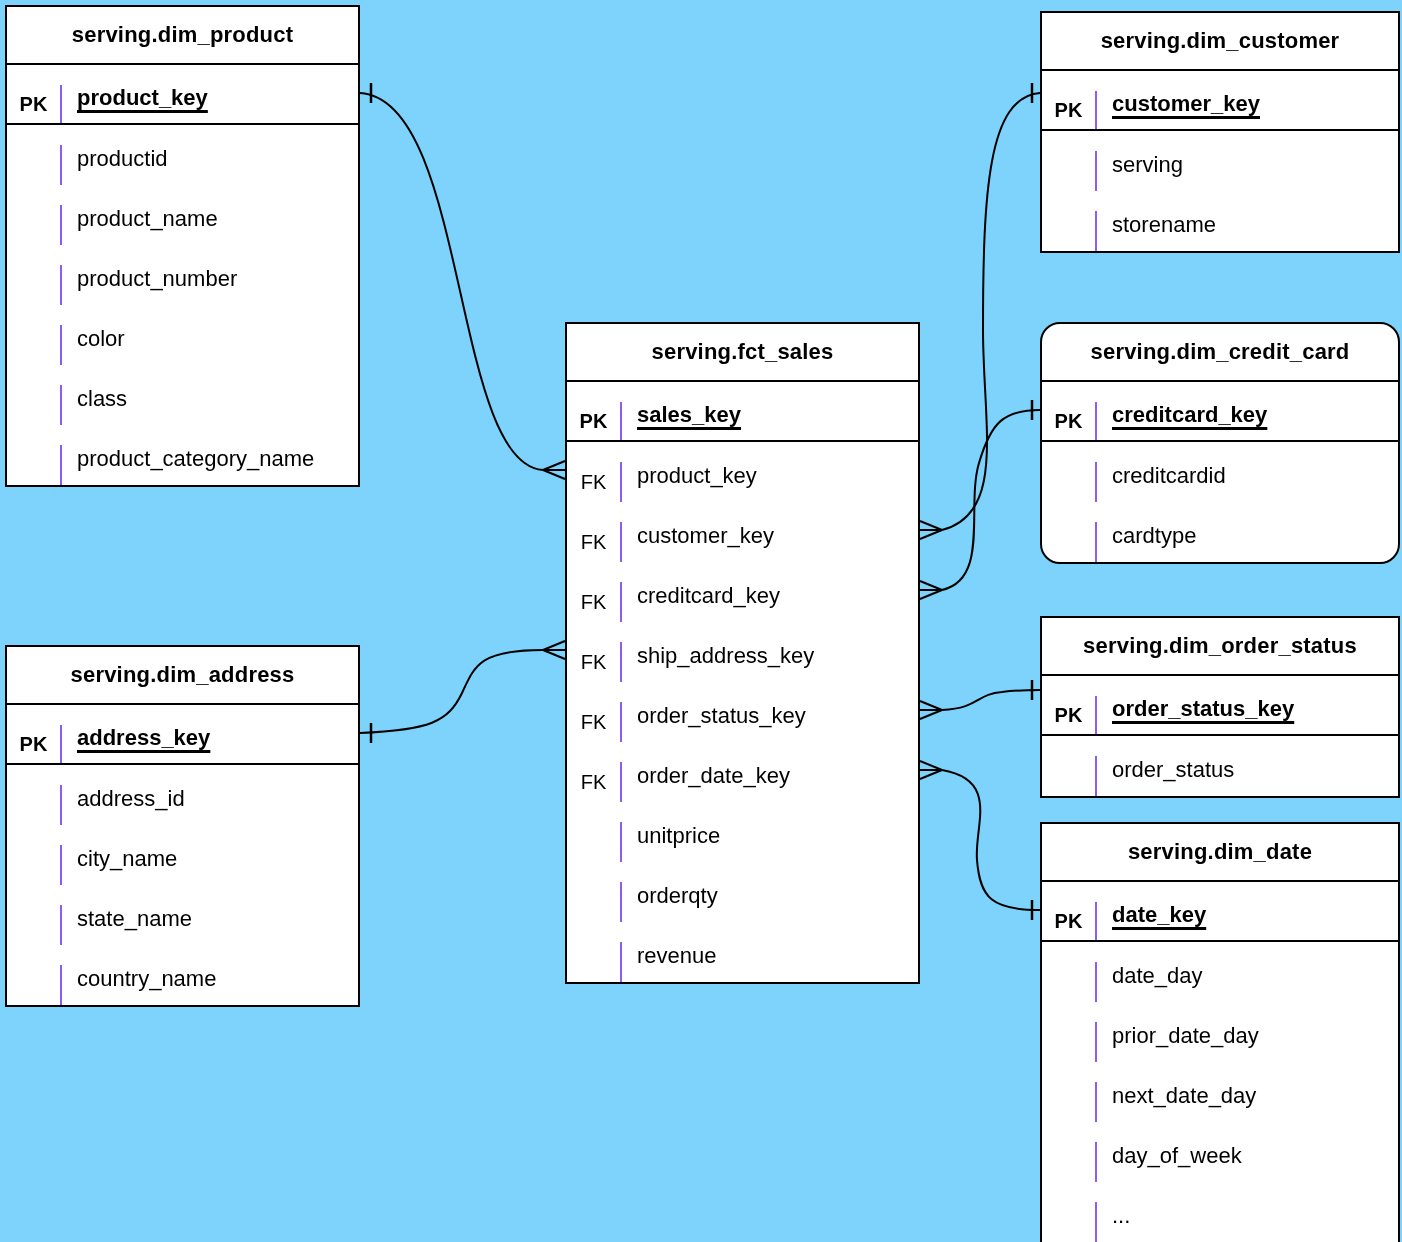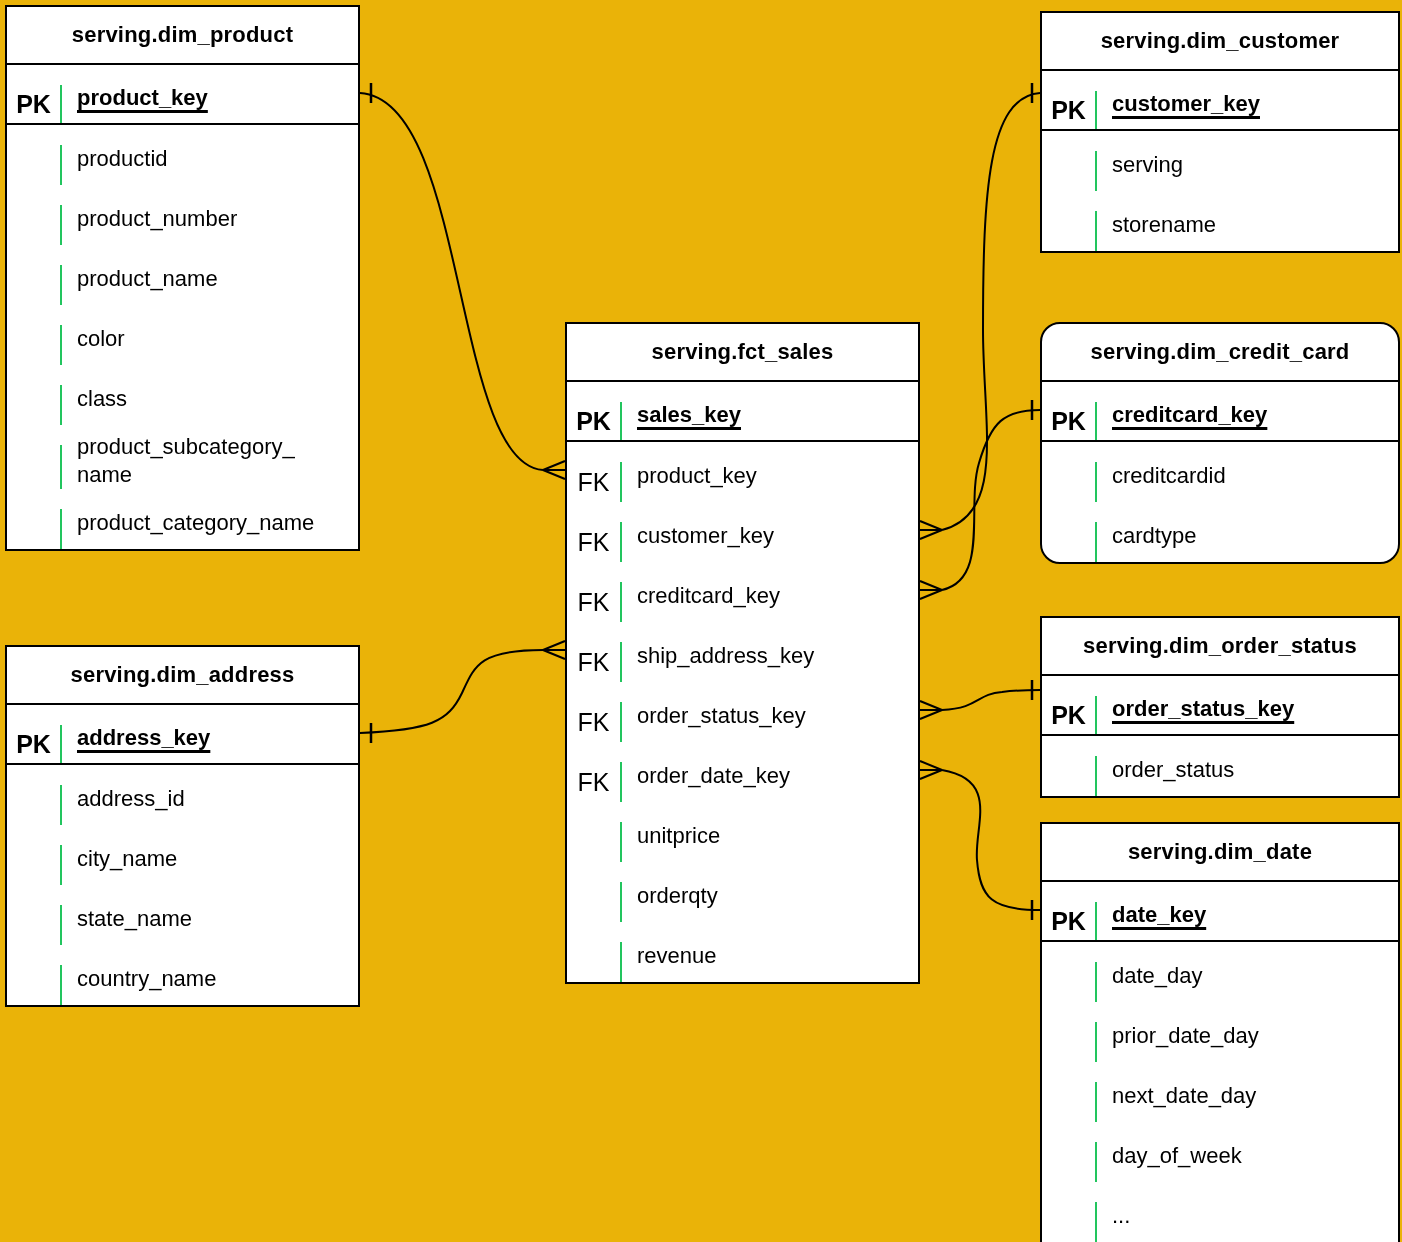--- a/index.html
+++ b/index.html
@@ -5,21 +5,21 @@
   html, body {
     margin: 0;
     padding: 0;
     background: #ffffff;
     overflow: hidden;
   }
   #canvas {
     position: relative;
     width: 1402px;
     height: 1242px;
-    background: #eab308;
+    background: #7dd3fc;
     font-family: "Liberation Sans", sans-serif;
     color: #000000;
   }
   #wires {
     position: absolute;
     left: 0;
     top: 0;
   }
   .tbl {
     position: absolute;
@@ -41,25 +41,25 @@
   .row { display: flex; }
   .pk-row {
     box-sizing: border-box;
     height: 60px;
     border-bottom: 2px solid #000000;
   }
   .tag {
     flex: 0 0 55px;
     width: 55px;
     box-sizing: border-box;
-    border-right: 2px solid #22c55e;
+    border-right: 2px solid #8b5cf6;
     display: flex;
     align-items: center;
     justify-content: center;
-    font-size: 25px;
+    font-size: 20px;
     margin-top: 20px;
   }
   .pk-row .tag { font-weight: bold; }
   .fld {
     flex: 1;
     display: flex;
     align-items: center;
     font-size: 22px;
     line-height: 28px;
     padding: 0 10px 0 15px;
@@ -117,37 +117,33 @@
         <div class="tag">PK</div>
         <div class="fld pk-fld">product_​key</div>
       </div>
       <div class="tbl-body">
         <div class="row body-row">
           <div class="tag"></div>
           <div class="fld">productid</div>
         </div>
         <div class="row body-row">
           <div class="tag"></div>
+          <div class="fld">product_​name</div>
+        </div>
+        <div class="row body-row">
+          <div class="tag"></div>
           <div class="fld">product_​number</div>
         </div>
         <div class="row body-row">
           <div class="tag"></div>
-          <div class="fld">product_​name</div>
-        </div>
-        <div class="row body-row">
-          <div class="tag"></div>
           <div class="fld">color</div>
         </div>
         <div class="row body-row">
           <div class="tag"></div>
           <div class="fld">class</div>
-        </div>
-        <div class="row body-row">
-          <div class="tag"></div>
-          <div class="fld">product_​subcategory_​name</div>
         </div>
         <div class="row body-row">
           <div class="tag"></div>
           <div class="fld">product_​category_​name</div>
         </div>
       </div>
     </div>
     <div class="tbl" style="left: 5px; top: 645px; width: 355px;">
       <div class="tbl-title">serving.dim_address</div>
       <div class="row pk-row">

